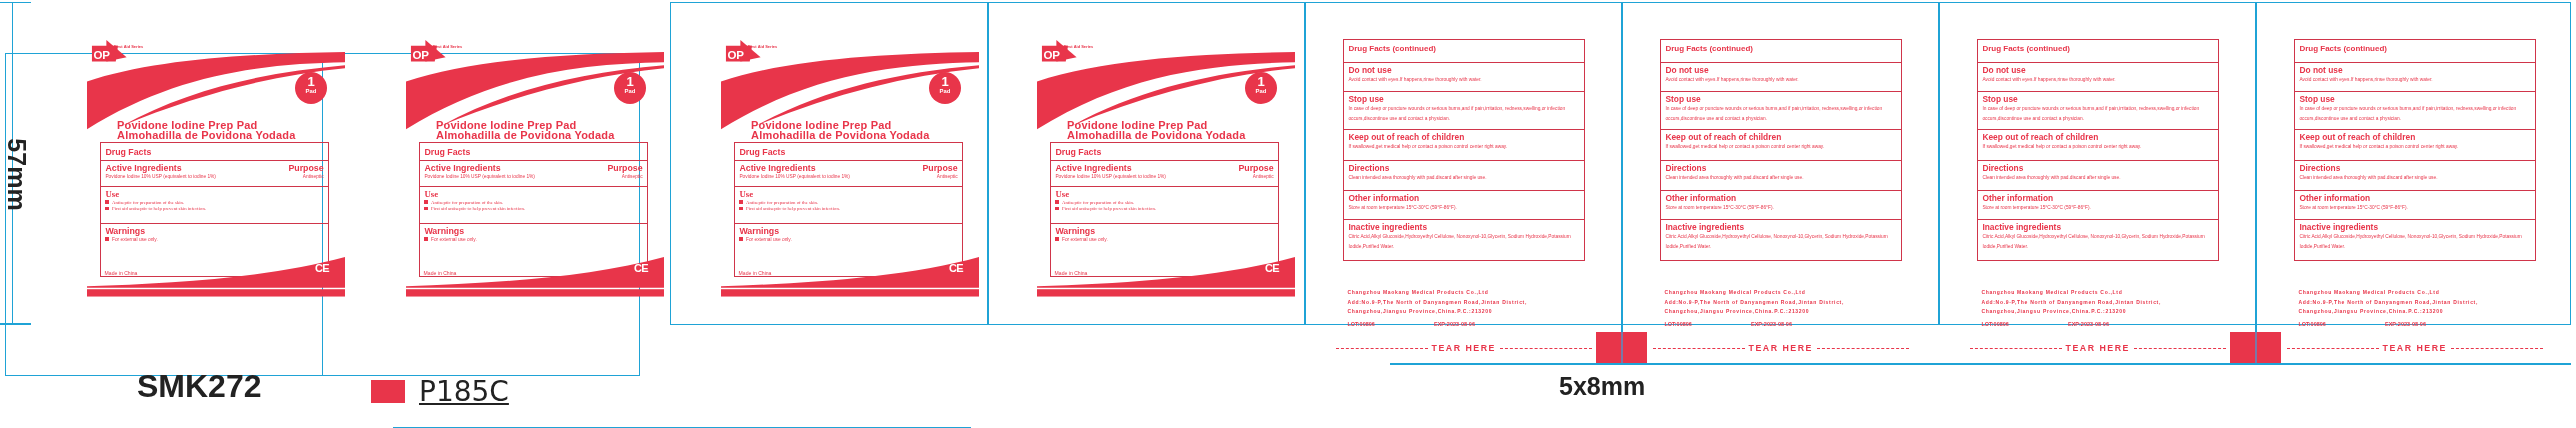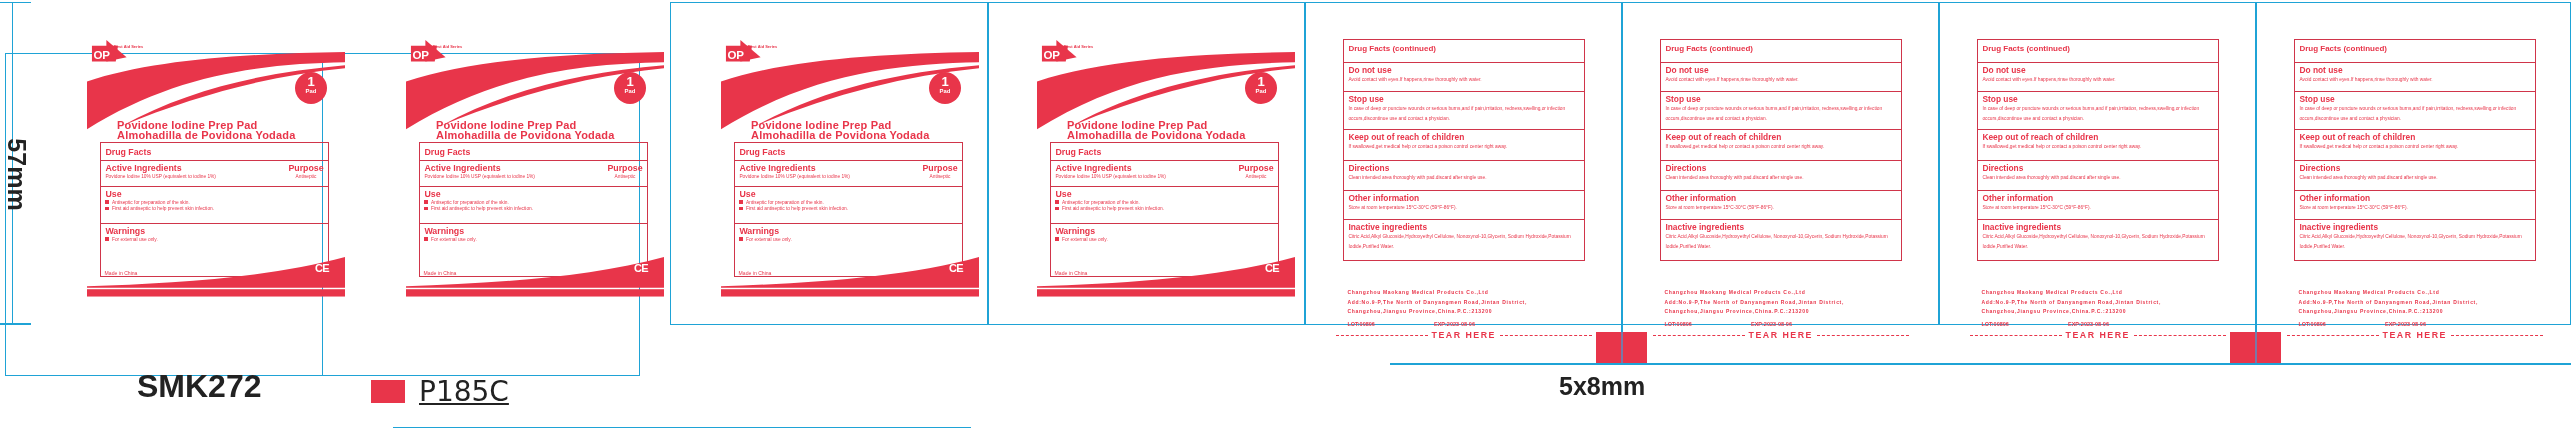--- a/index.html
+++ b/index.html
@@ -17,22 +17,22 @@
   .front .pad-num { display: block; font-size: 13px; line-height: 13px; margin-top: 2.9px; }
   .front .pad-word { display: block; font-size: 5.9px; line-height: 7.3px; }
   .front .title { position: absolute; left: 30px; top: 83px; color: #e8354a; font-weight: bold; font-size: 11px; line-height: 10.2px; letter-spacing: 0.2px; white-space: nowrap; }
   .front .facts { position: absolute; left: 13px; top: 105px; width: 229px; height: 135px; border: 0.7px solid #d0354a; }
   .front .row { border-bottom: 0.7px solid #d0354a; padding: 2.2px 4.4px; color: #e8354a; }
   .front .row:last-child { border-bottom: none; }
   .front .h { font-weight: bold; font-size: 8.8px; line-height: 10.2px; }
   .front .t { font-size: 4.8px; line-height: 6.6px; color: #e8354a; }
   .front .row-df { height: 18.3px; padding-top: 3.7px; }
   .front .row-ai { height: 26px; display: flex; justify-content: space-between; }
-  .front .row-ai .right { text-align: center; }
-  .front .row-use { height: 37px; }
+  .front .row-ai .right { text-align: right; }
+  .front .row-use { height: 37px; font-family: Liberation Serif, serif; }
   .front .row-warn { height: 25.6px; }
   .front .bullet { display: inline-block; width: 3.7px; height: 3.7px; background: #e8354a; margin-right: 2.9px; vertical-align: 0; }
   .front .bottom-swoosh { position: absolute; left: 0; top: 220px; width: 258px; height: 41px; }
   .front .made { position: absolute; left: 17.6px; top: 233px; font-size: 5.1px; color: #e8354a; }
   .front .ce { position: absolute; left: 228px; top: 225px; font-size: 11px; color: #fff; font-weight: bold; letter-spacing: -0.7px; }
 
   
   .back { position: absolute; width: 249px; height: 307px; }
   .back .facts { position: absolute; left: 0; top: 0; width: 242px; border: 0.7px solid #d0354a; }
   .back .row { border-bottom: 0.7px solid #d0354a; padding: 1.5px 4.4px 2.2px 4.4px; color: #e8354a; }
@@ -44,21 +44,21 @@
   .back .row-dnu { height: 29px; }
   .back .row-stop { height: 38px; }
   .back .row-stop .t { line-height: 9.5px; }
   .back .row-keep { height: 31px; }
   .back .row-dir { height: 30px; }
   .back .row-other { height: 29px; }
   .back .row-inact { height: 40px; }
   .back .company { position: absolute; left: 4.4px; top: 249px; font-size: 5px; font-weight: bold; color: #e8354a; letter-spacing: 0.7px; line-height: 9.5px; white-space: nowrap; }
   .back .lot { position: absolute; left: 4.4px; top: 282px; font-size: 5.5px; font-weight: bold; color: #e8354a; }
   .back .exp { position: absolute; left: 91px; top: 282px; font-size: 5.5px; font-weight: bold; color: #e8354a; }
-  .back .tear { position: absolute; left: -7.3px; top: 291px; width: 256px; display: flex; align-items: center; color: #e8354a; }
+  .back .tear { position: absolute; left: -7.3px; top: 304px; width: 256px; display: flex; align-items: center; color: #e8354a; }
   .back .dash { flex: 1; border-top: 1.5px dashed #e8354a; height: 0; }
   .back .tear-label { font-size: 8.8px; font-weight: bold; letter-spacing: 1.5px; padding: 0 3.7px; }
 
   .dim-text { position: absolute; font-weight: bold; color: #222; white-space: nowrap; }
   .swatch { position: absolute; background: #e8354a; }
 </style>
 </head>
 <body>
 
 <div class="cyan-line" style="left:11.7px; top:1.5px; width:1.5px; height:323px;"></div>

